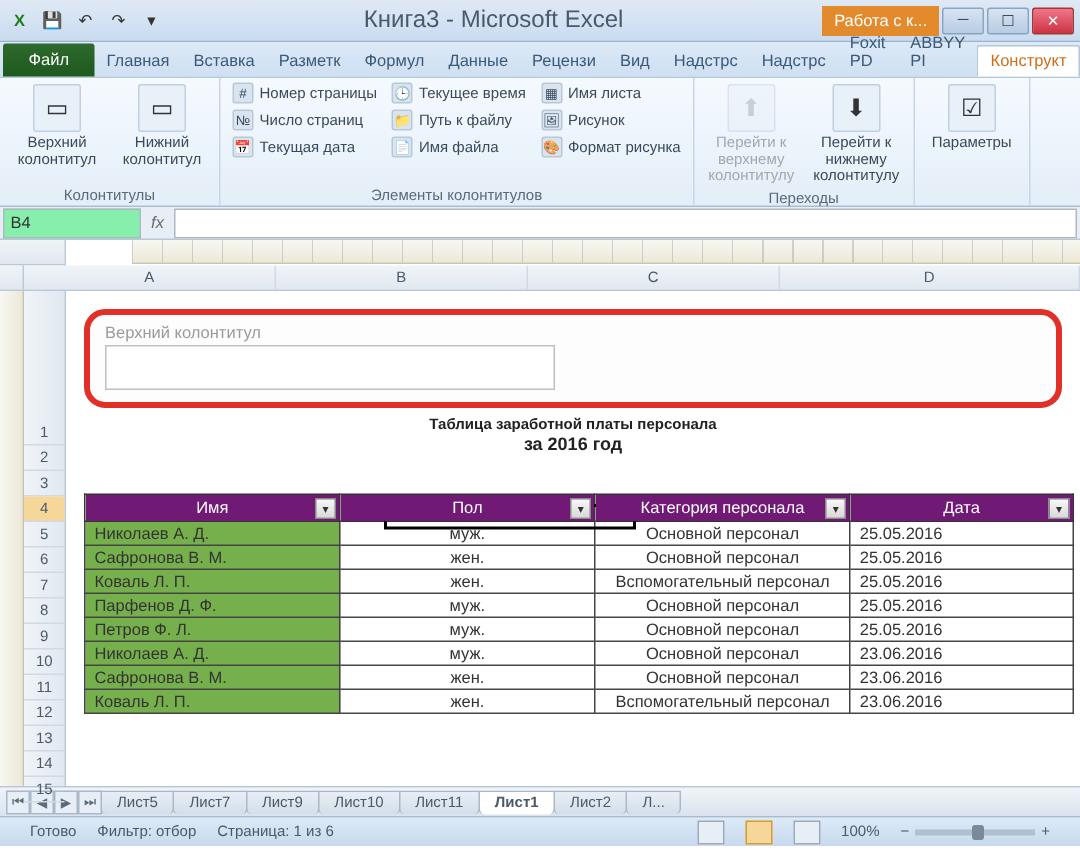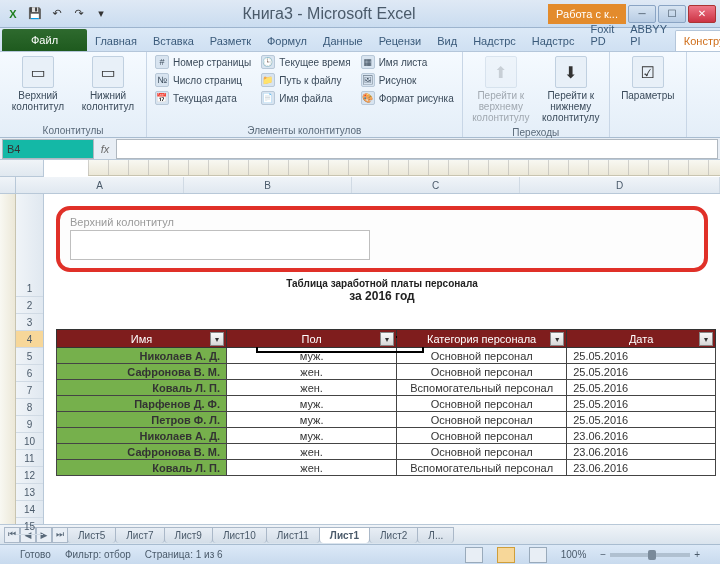--- a/index.html
+++ b/index.html
@@ -10,41 +10,41 @@
   .qat { display:flex; gap:4px; align-items:center; }
   .qat-btn { width:18px; height:18px; display:flex; align-items:center; justify-content:center; border-radius:2px; }
   .title-text { flex:1; text-align:center; font-size:16px; color:#4a5a6a; }
   .title-right { display:flex; gap:2px; align-items:center; }
   .context-tab { background:#e38b2c; color:#fff; padding:2px 8px; font-size:11px; height:20px; display:flex; align-items:center; }
   .winbtn { width:28px; height:18px; background:linear-gradient(#d7e4f2,#b8cce4); border:1px solid #8aa4c4; border-radius:2px; display:flex; align-items:center; justify-content:center; font-size:10px; color:#3a4a5a; }
   .winbtn.close { background:linear-gradient(#e78,#c34); color:#fff; border-color:#a33; }
 
   
   .ribbon-tabs { height:24px; background:linear-gradient(#dce9f7,#cfe0f2); display:flex; align-items:flex-end; border-bottom:1px solid #b4c6da; }
-  .file-tab { background:linear-gradient(#2e6a2e,#1e5a1e); color:#fff; padding:4px 29px; font-size:11px; height:22px; display:flex; align-items:center; border-radius:2px 2px 0 0; margin-left:2px; }
+  .file-tab { background:linear-gradient(#2e6a2e,#1e5a1e); color:#fff; padding:4px 17px; font-size:11px; height:22px; display:flex; align-items:center; border-radius:2px 2px 0 0; margin-left:2px; }
   .rtab { padding:4px 8px; font-size:11px; color:#3a5a7a; cursor:default; }
   .rtab.active { background:#fff; border:1px solid #b4c6da; border-bottom:none; border-radius:2px 2px 0 0; color:#cf6e1a; }
 
   
   .ribbon { height:86px; background:linear-gradient(#f5faff,#e4eef8); border-bottom:1px solid #a8bcd0; display:flex; }
   .rgroup { border-right:1px solid #c8d6e6; padding:2px 6px 1px 6px; display:flex; flex-direction:column; }
   .rgroup-body { flex:1; display:flex; gap:6px; align-items:flex-start; }
   .rgroup-label { text-align:center; font-size:10px; color:#5a6a7a; padding-top:2px; }
   .bigbtn { display:flex; flex-direction:column; align-items:center; gap:2px; padding:2px 4px; width:64px; }
   .bigbtn-icon { width:32px; height:32px; background:#e8f0f8; border:1px solid #c0d0e0; border-radius:2px; display:flex; align-items:center; justify-content:center; font-size:16px; }
   .bigbtn-lbl { font-size:10px; text-align:center; line-height:1.1; color:#3a4a5a; }
   .smallbtn-col { display:flex; flex-direction:column; gap:2px; }
   .smallbtn { display:flex; align-items:center; gap:4px; padding:1px 2px; font-size:10px; color:#3a4a5a; white-space:nowrap; }
   .si { width:14px; height:14px; background:#d8e4f0; border:1px solid #b8c8d8; border-radius:2px; display:flex; align-items:center; justify-content:center; font-size:9px; }
   .bigbtn.disabled, .bigbtn.disabled .bigbtn-lbl { color:#a0a8b0; }
   .bigbtn.disabled .bigbtn-icon { opacity:0.5; }
 
   
   .formula-bar { height:22px; background:#e8eef5; border-bottom:1px solid #b8c8d8; display:flex; align-items:center; }
-  .namebox { width:92px; height:20px; background:#14b8a6; border:1px solid #b0b8c0; margin-left:2px; padding:0 4px; font-size:11px; display:flex; align-items:center; }
+  .namebox { width:92px; height:20px; background:#86efac; border:1px solid #b0b8c0; margin-left:2px; padding:0 4px; font-size:11px; display:flex; align-items:center; }
   .fx { width:22px; text-align:center; font-style:italic; color:#6a6a6a; }
   .formula-input { flex:1; height:20px; background:#fff; border:1px solid #b0b8c0; margin-right:2px; }
 
   
   .ruler-h { height:16px; background:linear-gradient(#f8f8f2,#ece8d8); border-bottom:1px solid #c8c4b0; margin-left:44px; position:relative; }
   .ruler-h::before { content:""; position:absolute; inset:0; background:repeating-linear-gradient(90deg,#999 0 1px,transparent 1px 20px); opacity:0.4; }
 
   
   .sheet-area { display:flex; height:362px; background:#fff; position:relative; }
   .ruler-v { width:16px; background:linear-gradient(90deg,#f8f8f2,#ece8d8); border-right:1px solid #c8c4b0; }
@@ -67,24 +67,24 @@
 
   .title-rows { text-align:center; }
   .tbl-title { font-weight:bold; font-size:10px; color:#222; margin-top:4px; }
   .tbl-sub { font-weight:bold; font-size:12px; color:#222; }
 
   
   .active-cell { position:absolute; left:212px; top:142px; width:168px; height:17px; border:2px solid #000; pointer-events:none; }
 
   
   table.data { border-collapse:collapse; width:660px; margin-top:26px; }
-  table.data th { background:#7f1d1d; color:#fff; font-size:11px; font-weight:normal; border:1px solid #333; padding:2px 4px; position:relative; height:18px; }
+  table.data th { background:#701a75; color:#fff; font-size:11px; font-weight:normal; border:1px solid #333; padding:2px 4px; position:relative; height:18px; }
   .filter-arrow { position:absolute; right:2px; top:2px; width:14px; height:14px; background:linear-gradient(#f8f8f8,#d8d8d8); border:1px solid #888; font-size:8px; display:flex; align-items:center; justify-content:center; color:#333; }
   table.data td { border:1px solid #444; font-size:11px; padding:1px 6px; height:16px; text-align:center; background:#fff; }
-  table.data td.name { background:#76b04c; text-align:right;font-weight:bold; }
+  table.data td.name { background:#76b04c; text-align:left; }
   table.data td.date { text-align:left; }
 
   
   .sheettabs { height:20px; background:linear-gradient(#f0f4f8,#dae4ee); border-top:1px solid #b8c8d8; display:flex; align-items:center; padding-left:4px; gap:0; }
   .nav-ar { width:16px; height:16px; border:1px solid #aab8c8; background:#e8eef5; font-size:9px; display:flex; align-items:center; justify-content:center; color:#5a6a7a; }
   .stab { padding:2px 10px; font-size:10px; color:#4a5a6a; background:linear-gradient(#e8eef5,#d4dee8); border:1px solid #aab8c8; border-bottom:none; border-radius:0 0 4px 4px; margin-left:-1px; }
   .stab.active { background:#fff; font-weight:bold; }
 
   
   .statusbar { height:20px; background:linear-gradient(#dce9f7,#c8dae e); border-top:1px solid #a8bcd0; display:flex; align-items:center; font-size:10px; color:#4a5a6a; padding:0 20px; gap:14px; background:linear-gradient(#dce9f7,#c8daee);}

